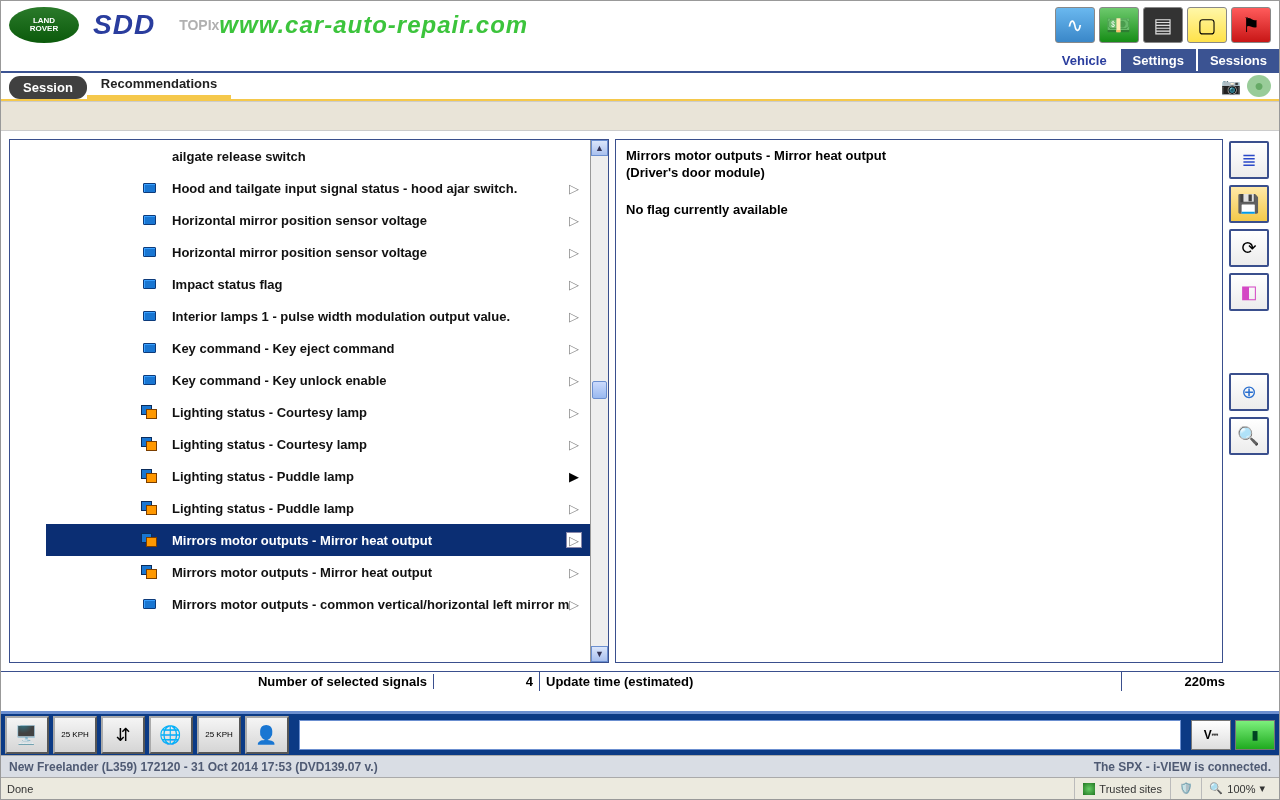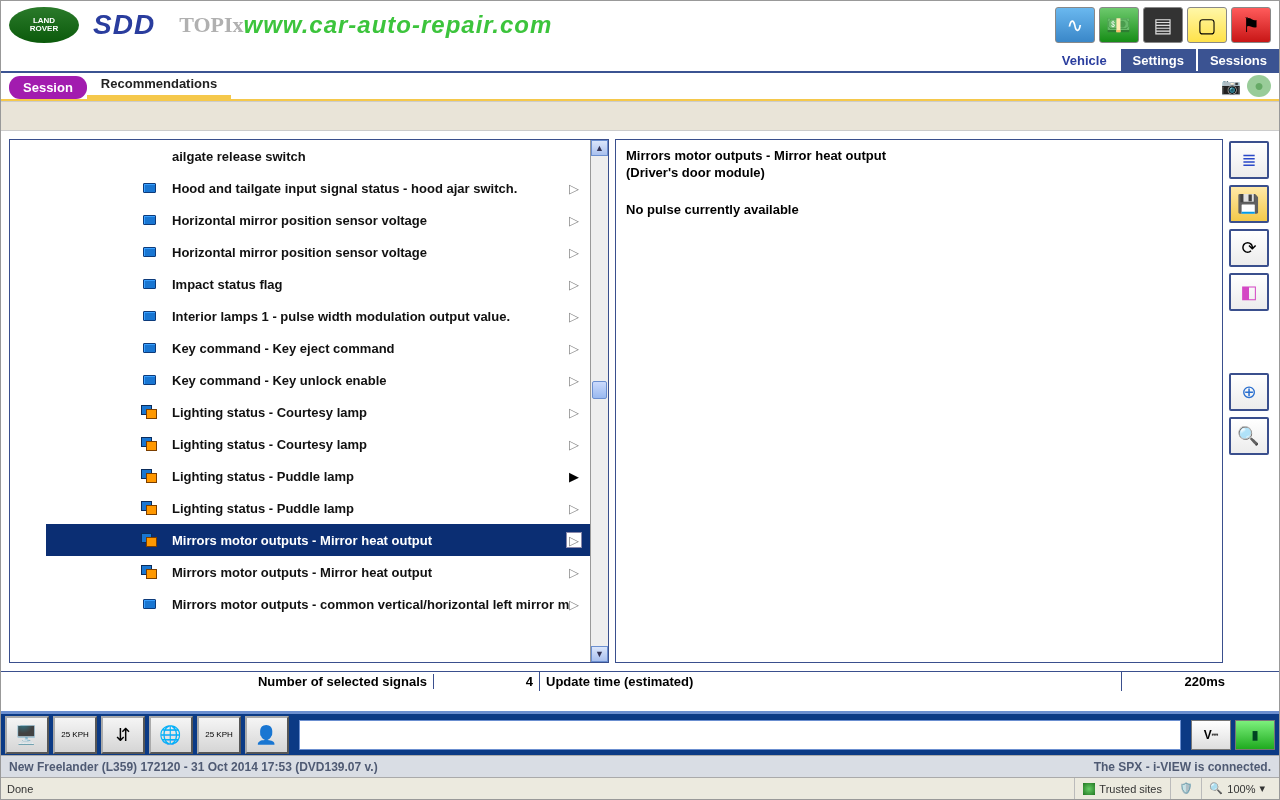--- a/index.html
+++ b/index.html
@@ -3,39 +3,39 @@
 <meta charset="utf-8">
 <style>
 * { box-sizing: border-box; margin: 0; padding: 0; }
 html, body { width: 1280px; height: 800px; font-family: Arial, sans-serif; font-size: 13px; overflow: hidden; background: #d4d4d4; }
 .app { width: 1280px; height: 800px; display: flex; flex-direction: column; background: #fff; border: 1px solid #999; }
 
 
 .banner { height: 48px; display: flex; align-items: center; padding: 0 8px; background: #fff; }
 .logo-oval { width: 70px; height: 36px; border-radius: 50%; background: linear-gradient(#2a7a2a, #0b5a0b); display:flex; align-items:center; justify-content:center; color:#fff; font-size:8px; font-weight:bold; text-align:center; line-height:1;}
 .sdd { font-size: 28px; font-weight: bold; font-style: italic; color: #2a3d9e; margin-left: 14px; letter-spacing:1px;}
-.topix { font-size: 22px; color: #b0b0b0; margin-left: 24px; font-weight:bold;font-family:Liberation Serif, serif;}
+.topix { font-size: 14px; color: #b0b0b0; margin-left: 24px; font-weight:bold;}
 .watermark { flex:1; text-align:left; font-size:24px; font-weight:bold; font-style:italic; color:#3cc43c; letter-spacing:1px;}
 .banner-icons { display:flex; gap:4px; }
 .banner-icon { width:40px; height:36px; border:1px solid #888; border-radius:3px; display:flex; align-items:center; justify-content:center; font-size:20px; cursor:pointer; background:linear-gradient(#fff,#eee);}
 .bi-blue { background: linear-gradient(#6ab8ef,#3a87c8); color:#fff; }
 .bi-green { background: linear-gradient(#6dc96d,#168d16); }
 .bi-black { background: #333; color:#ddd; }
 .bi-yellow { background: linear-gradient(#fff7a8,#ffe24a); }
 .bi-red { background: linear-gradient(#ff5b5b,#c81616); }
 
 
 .topnav { height: 24px; background:#fff; display:flex; justify-content:flex-end; align-items:stretch; border-bottom:2px solid #3b5392;}
 .topnav .nav-item { padding: 2px 12px; font-weight:bold; color:#4b6bd1; cursor:pointer; display:flex; align-items:center;}
 .topnav .nav-item.dark { background:#3b5392; color:#fff; margin-left:2px;}
 
 
 .tabrow { height: 28px; background:#fff; display:flex; align-items:flex-end; padding:0 8px; border-bottom:2px solid #f5c84b; position:relative;}
 .tab { padding:4px 14px; font-weight:bold; cursor:pointer; }
-.tab.active { background:#a21caf; color:#fff;border-radius:11px; }
+.tab.active { background:#404040; color:#fff;border-radius:11px; }
 .tab.inactive { color:#222; border-bottom:4px solid #f5c84b; }
 .tabrow-right { position:absolute; right:8px; bottom:2px; display:flex; gap:4px;}
 .tabrow-right .mini { width:24px; height:22px; display:flex; align-items:center; justify-content:center; font-size:16px; cursor:pointer;}
 
 
 .strip { height: 30px; background: #e9e4d8; border-top:1px solid #ccc; border-bottom:1px solid #ccc;}
 
 
 .main { flex:1; display:flex; background:#fff; padding:8px; gap:6px; min-height:0;}
 .left-panel { width: 600px; border:1px solid #3a4f8d; display:flex; flex-direction:column; background:#fff;padding-left:36px;}
@@ -243,21 +243,21 @@
             </div>
           <div class="sb-btn">▼</div>
         </div>
       </div>
     </div>
 
     <div class="right-panel">
       <div class="line">Mirrors motor outputs  -  Mirror heat output</div>
       <div class="line">(Driver's door module)</div>
       <div style="height:20px;"></div>
-      <div class="line">No pulse currently available</div>
+      <div class="line">No flag currently available</div>
     </div>
 
     <div class="side-tools">
       <div class="tool" style="color:#2a49c8;">≣</div>
       <div class="tool" style="background:linear-gradient(#ffe9a8,#f3c94a);">💾</div>
       <div class="tool">⟳</div>
       <div class="tool" style="color:#d447c4;">◧</div>
       <div class="tool-gap"></div>
       <div class="tool" style="color:#2a6fcf;">⊕</div>
       <div class="tool">🔍</div>

